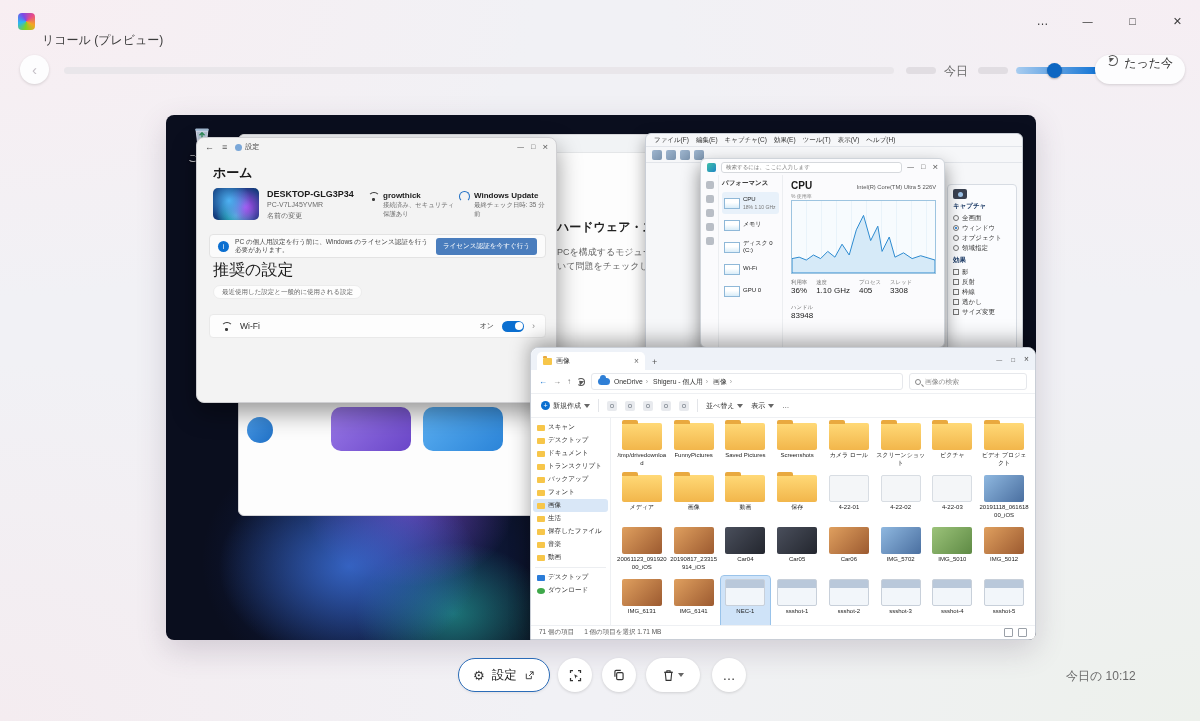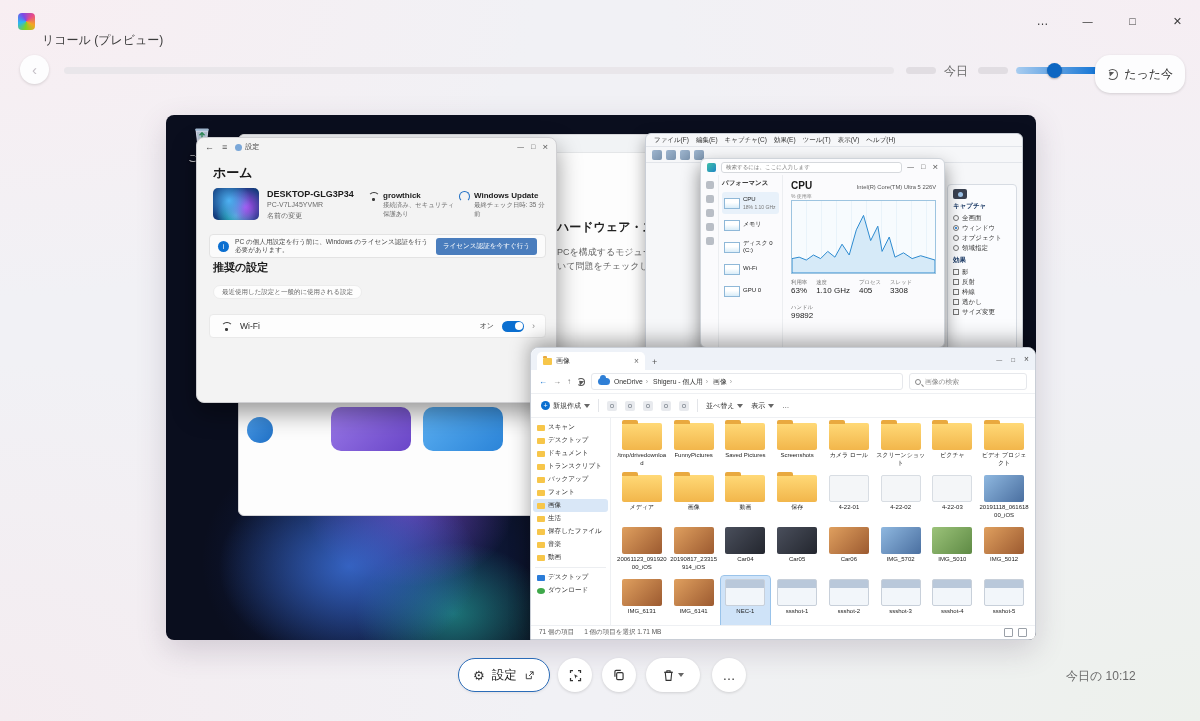--- a/index.html
+++ b/index.html
@@ -34,22 +34,22 @@
   .g-chevr::before{content:"›"}
   .g-plus::before{content:"+"}
   
   .back-btn{left:20px;top:55px;width:29px;height:29px;border-radius:50%;background:#fdfdfe;
     box-shadow:0 1px 3px rgba(0,0,0,.14);color:#c4bfc6;font-size:15px;display:flex;align-items:center;justify-content:center}
   .tl-long{left:64px;top:67px;width:830px;height:7px;border-radius:4px;background:#e9e6ea}
   .tl-seg{top:67px;width:30px;height:7px;border-radius:4px;background:#e1dde2}
   .tl-today{left:944px;top:63px;font-size:12px;color:#6a6a6a}
   .tl-blue{left:1016px;top:67px;width:82px;height:7px;border-radius:4px;background:linear-gradient(90deg,#a9cdf0,#1273d4)}
   .tl-knob{left:1047px;top:63px;width:15px;height:15px;border-radius:50%;background:#0d66c2;box-shadow:0 1px 2px rgba(0,0,0,.3)}
-  .now-btn{right:15px;top:55px;height:38px;border-radius:15px;background:#fdfdfe;box-shadow:0 1px 3px rgba(0,0,0,.14);
-    display:flex;align-items:center;gap:6px;padding:0 12px;font-size:12px;color:#333}
+  .now-btn{right:15px;top:55px;height:29px;border-radius:15px;background:#fdfdfe;box-shadow:0 1px 3px rgba(0,0,0,.14);
+    display:flex;gap:6px;padding:0 12px;font-size:12px;color:#333}
   .refresh-ico{width:11px;height:11px;border:1.4px solid #555;border-radius:50%;border-left-color:transparent;position:relative}
   .refresh-ico::after{content:"";position:absolute;left:-2px;top:-1px;border:3px solid transparent;border-right:4px solid #555;transform:rotate(45deg)}
   
   .snapshot{left:166px;top:115px;width:870px;height:525px;border-radius:8px;overflow:hidden;
     box-shadow:0 10px 30px rgba(80,60,90,.20);
     background:
       radial-gradient(200px 150px at 21% 86%, rgba(64,120,230,.75), rgba(0,0,0,0) 65%),
       radial-gradient(160px 120px at 28% 75%, rgba(150,80,235,.60), rgba(0,0,0,0) 65%),
       radial-gradient(150px 110px at 33% 95%, rgba(40,190,170,.55), rgba(0,0,0,0) 65%),
       radial-gradient(260px 200px at 25% 85%, rgba(30,70,180,.40), rgba(0,0,0,0) 70%),
@@ -93,21 +93,21 @@
     border-right-color:transparent;border-bottom-color:transparent;border-left-color:transparent}
   .wifi-ic::after{content:"";position:absolute;left:5px;top:7px;width:2.5px;height:2.5px;border-radius:50%;background:#3a3a3a}
   .upd-ic{width:11px;height:11px;border:1.4px solid #1f6fc4;border-radius:50%;border-bottom-color:transparent;flex:0 0 auto}
   .license{left:12px;top:96px;width:337px;height:24px;background:#fbfbfb;border:1px solid #e3e3e3;border-radius:4px;
     display:flex;align-items:center;gap:6px;padding:0 8px}
   .lic-info{width:11px;height:11px;border-radius:50%;background:#0b6fd0;color:#fff;font-size:7px;
     display:flex;align-items:center;justify-content:center;flex:0 0 auto}
   .lic-info::before{content:"i"}
   .lic-text{font-size:6.6px;color:#444;flex:1;line-height:1.2}
   .lic-btn{height:17px;padding:0 7px;border-radius:3px;background:#4a7dbd;color:#fff;font-size:6.6px;display:flex;align-items:center;flex:0 0 auto}
-  .rec-title{left:16px;top:122px;font-size:11px;font-weight:bold;color:#1b1b1b}
+  .rec-title{left:16px;top:122px;font-size:16px;font-weight:normal;color:#1b1b1b}
   .rec-sub{left:16px;top:147px;height:14px;padding:0 8px;border-radius:7px;background:#fdfdfd;border:1px solid #ececec;
     font-size:6.5px;color:#666;display:inline-flex;align-items:center}
   .set-rows{left:12px;top:176px;width:337px;display:flex;flex-direction:column;gap:5px}
   .srow{height:24px;background:#fdfdfd;border:1px solid #e9e9e9;border-radius:4px;display:flex;align-items:center;
     padding:0 10px;gap:8px;font-size:8.5px;color:#2b2b2b}
   .spacer{flex:1}
   .ri{width:12px;height:10px;position:relative;flex:0 0 auto}
   .ri.display::before{content:"";position:absolute;left:1px;top:1px;width:10px;height:7px;border:1px solid #3a3a3a;border-radius:1px}
   .ri.display::after{content:"";position:absolute;left:4px;bottom:0;width:4px;height:1.5px;background:#3a3a3a}
   .ri.wifi::before{content:"";position:absolute;left:1px;top:1px;width:10px;height:10px;border:1.3px solid #3a3a3a;border-radius:50%;
@@ -430,41 +430,41 @@
         <div class="tm-axis">% 使用率</div>
         <div class="tm-graph">
           <svg viewBox="0 0 100 100" preserveAspectRatio="none">
             <polygon points="0,100 0,80 5,78 10,82 15,75 20,80 25,70 30,78 35,60 40,75 45,40 50,20 55,55 60,35 63,70 68,50 72,78 78,72 84,80 90,76 100,82 100,100" fill="#d6eaf8" stroke="#2e8bd0" stroke-width="1" vector-effect="non-scaling-stroke"></polygon>
           </svg>
         </div>
         <div class="tm-stats">
 
             <span class="stat">
               <div class="lab">利用率</div>
-              <div class="valv">63%</div>
+              <div class="valv">36%</div>
             </span>
 
             <span class="stat">
               <div class="lab">速度</div>
               <div class="valv">1.10 GHz</div>
             </span>
 
             <span class="stat">
               <div class="lab">プロセス</div>
               <div class="valv">405</div>
             </span>
 
             <span class="stat">
               <div class="lab">スレッド</div>
               <div class="valv">3308</div>
             </span>
 
             <span class="stat">
               <div class="lab">ハンドル</div>
-              <div class="valv">99892</div>
+              <div class="valv">83948</div>
             </span>
           </div>
       </div>
     </div>
 
     <div class="abs set">
       <div class="set-bar">
         <span class="g-back"></span>
         <span class="g-menu"></span>
         <span class="mini-title">

